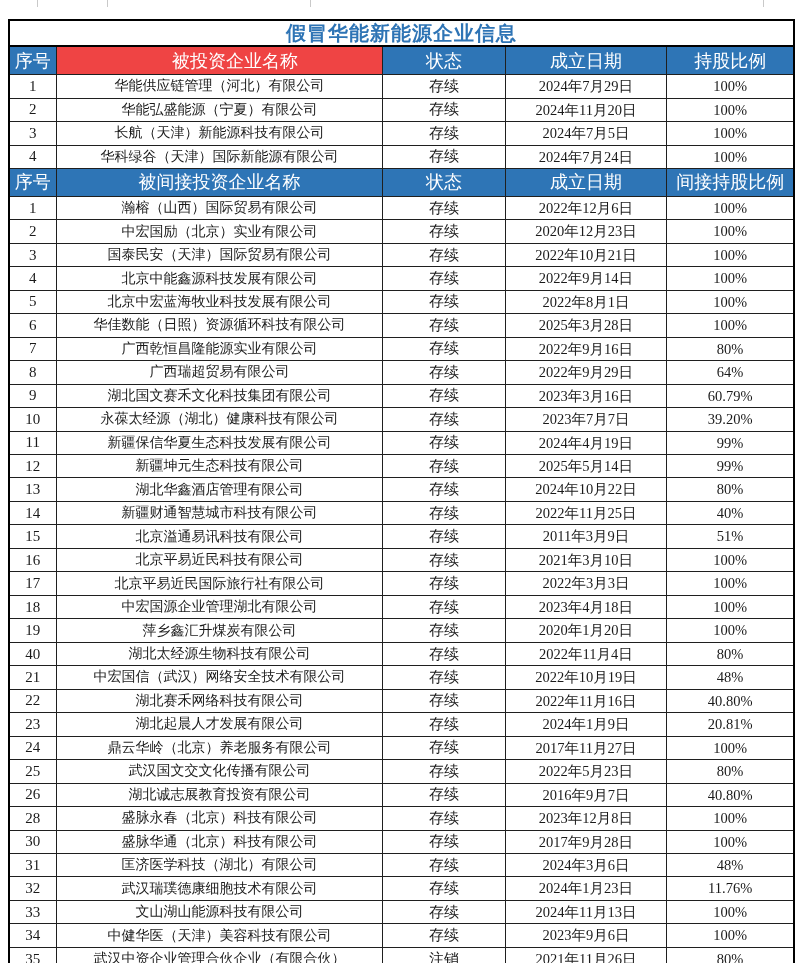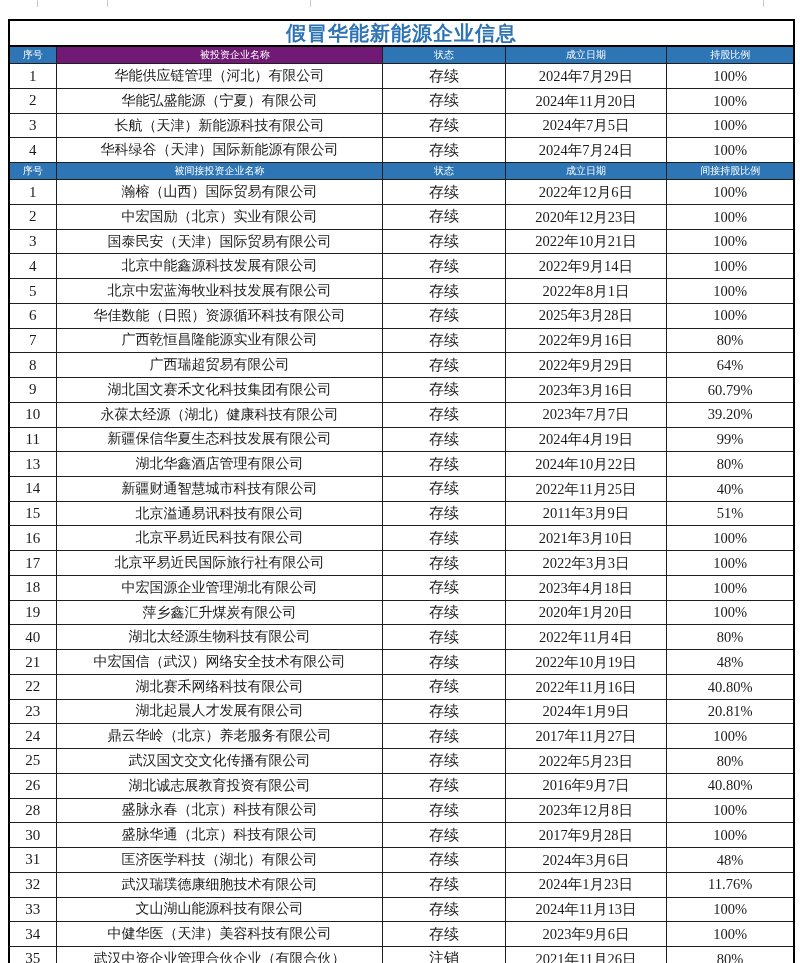--- a/index.html
+++ b/index.html
@@ -21,21 +21,21 @@
     text-align:center;vertical-align:middle;
     padding:0 2px;overflow:hidden;white-space:nowrap;
     font-size:15px;line-height:1;
   }
   tr.title-row{height:26px;}
   tr.title-row td{
     background:#ffffff;border-bottom:2px solid #000;
     font-size:20px;font-weight:bold;letter-spacing:1px;
   }
   tr.head-row td{
-    color:#fff;font-size:10px;font-weight:normal;
+    color:#fff;font-size:18px;font-weight:normal;
   }
   tr.data-row td{background:#fff;}
   td.seq{font-size:15px;}
   td.name{font-size:14px;}
   td.ratio,td.date{font-size:14.5px;}
 </style>
 </head>
 <body>
 
 <div class="top-strip">
@@ -53,21 +53,21 @@
         <col style="width:15.6%">
         <col style="width:20.6%">
         <col style="width:16.2%">
     </colgroup>
     <tbody id="tbody">
       <tr class="title-row">
         <td colspan="5" style="color: rgb(46, 116, 181);">假冒华能新能源企业信息</td>
       </tr>
       <tr class="head-row" id="head1">
         <td style="background: rgb(46, 117, 182); color: rgb(255, 255, 255);">序号</td>
-        <td style="background: #701a75; color: rgb(255, 255, 255); padding-left: 33px;">被投资企业名称</td>
+        <td style="background: #ef4444; color: rgb(255, 255, 255); padding-left: 33px;">被投资企业名称</td>
         <td style="background: rgb(46, 117, 182); color: rgb(255, 255, 255);">状态</td>
         <td style="background: rgb(46, 117, 182); color: rgb(255, 255, 255);">成立日期</td>
         <td style="background: rgb(46, 117, 182); color: rgb(255, 255, 255); margin-top: 10px;">持股比例</td>
       </tr>
       <tr class="data-row">
           <td class="seq">1</td>
           <td class="name">华能供应链管理（河北）有限公司</td>
           <td class="status">存续</td>
           <td class="date">2024年7月29日</td>
           <td class="ratio">100%</td>
@@ -171,20 +171,27 @@
           <td class="ratio">39.20%</td>
         </tr>
         <tr class="data-row">
           <td class="seq">11</td>
           <td class="name">新疆保信华夏生态科技发展有限公司</td>
           <td class="status">存续</td>
           <td class="date">2024年4月19日</td>
           <td class="ratio">99%</td>
         </tr>
         <tr class="data-row">
+          <td class="seq">12</td>
+          <td class="name">新疆坤元生态科技有限公司</td>
+          <td class="status">存续</td>
+          <td class="date">2025年5月14日</td>
+          <td class="ratio">99%</td>
+        </tr>
+        <tr class="data-row">
           <td class="seq">13</td>
           <td class="name">湖北华鑫酒店管理有限公司</td>
           <td class="status">存续</td>
           <td class="date">2024年10月22日</td>
           <td class="ratio">80%</td>
         </tr>
         <tr class="data-row">
           <td class="seq">14</td>
           <td class="name">新疆财通智慧城市科技有限公司</td>
           <td class="status">存续</td>

